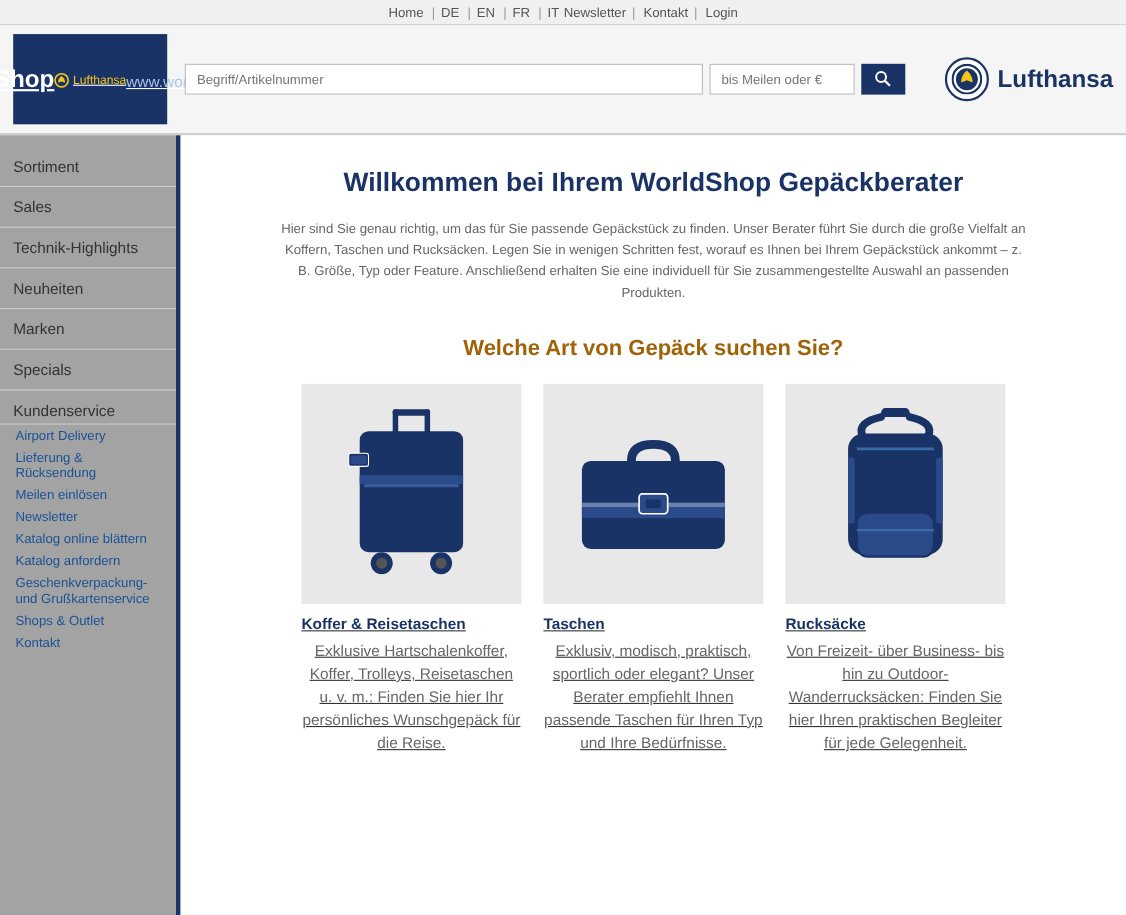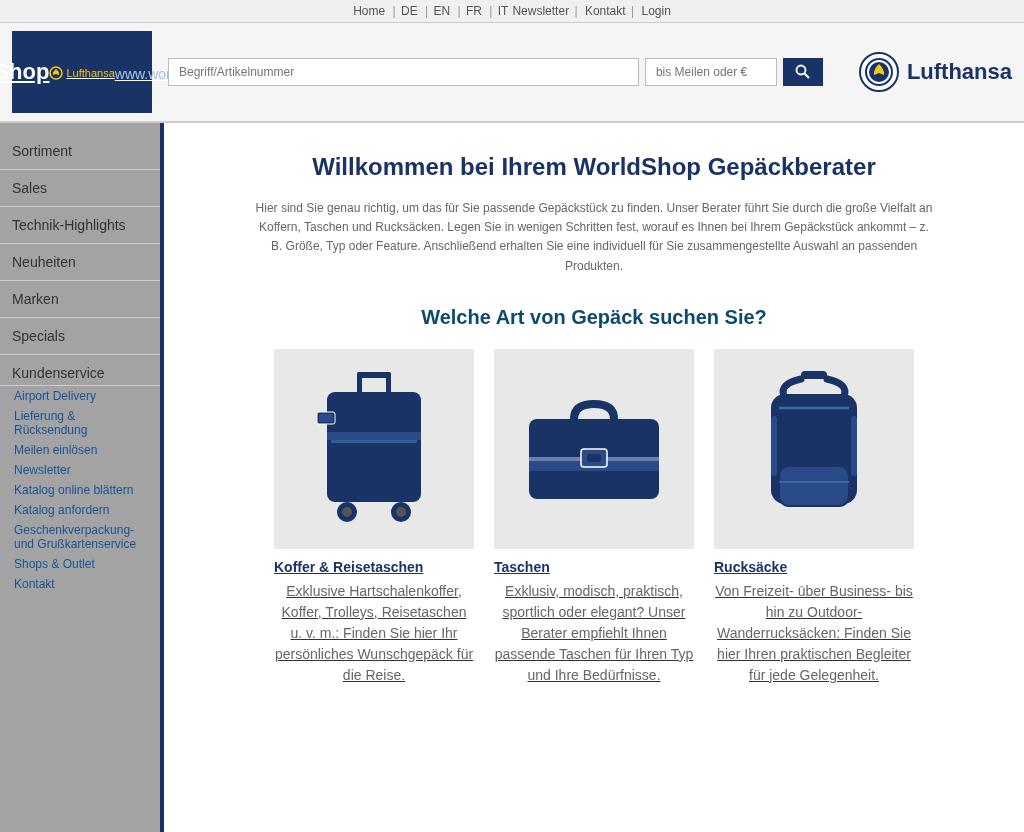--- a/index.html
+++ b/index.html
@@ -175,21 +175,21 @@
     #page-intro {
       font-size: 12px;
       color: #666;
       text-align: center;
       line-height: 1.6;
       max-width: 680px;
       margin: 0 auto 30px;
     }
     #section-subtitle {
       font-size: 20px;
-      color: #0c4a6e;
+      color: #a16207;
       text-align: center;
       margin-bottom: 20px;
     }
     #luggage-cards {
       display: flex;
       gap: 20px;
       justify-content: center;
     }
     .luggage-card {
       flex: 1;

